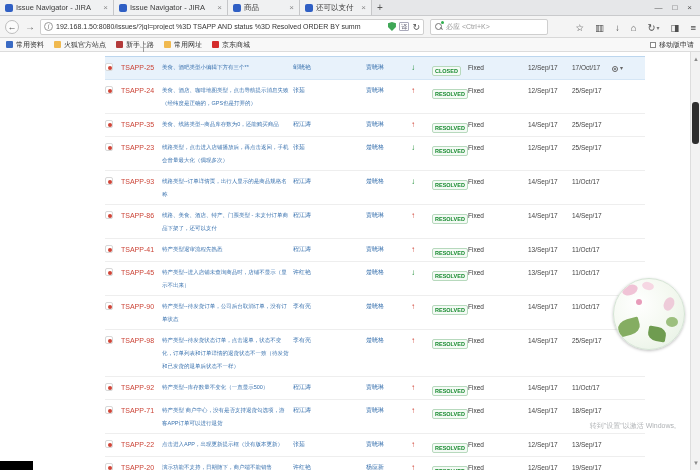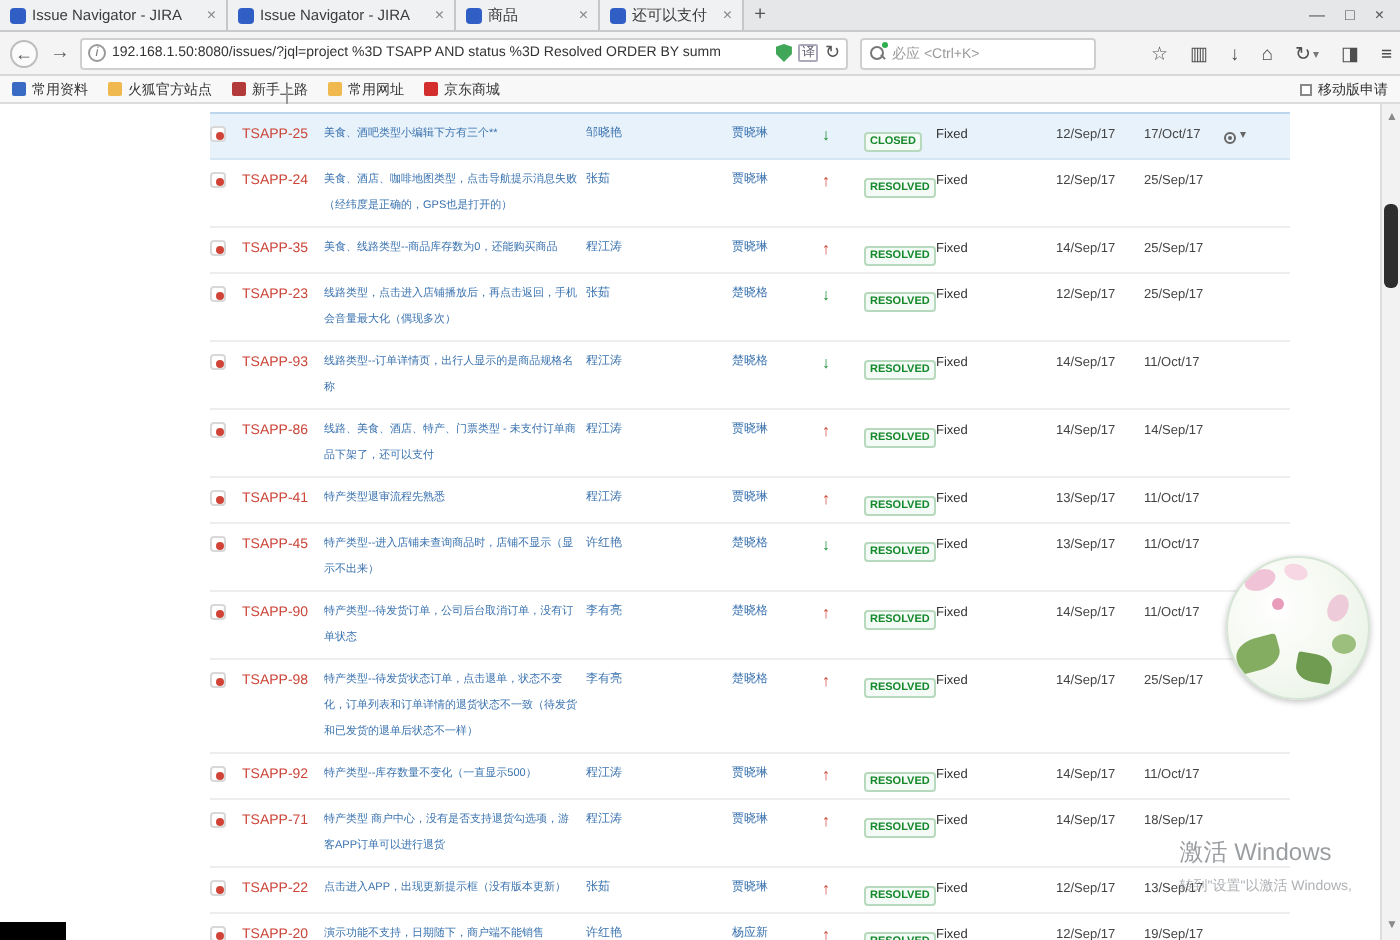--- a/index.html
+++ b/index.html
@@ -459,21 +459,20 @@
     <span class="cell c-pri up">↑</span>
     <span class="cell c-status"><span class="badge">RESOLVED</span></span>
     <span class="cell c-res">Fixed</span>
     <span class="cell c-created">12/Sep/17</span>
     <span class="cell c-updated">19/Sep/17</span>
 
   </div>
 
 </div>
   <div class="watermark">
-    <div class="wm1">激活 Windows</div>
     <div class="wm2">转到"设置"以激活 Windows,</div>
   </div>
 </div>
 
 <div class="scrollbar">
   <div class="sb-arrow sb-up">▲</div>
   <div class="sb-thumb"></div>
   <div class="sb-arrow sb-down">▼</div>
 </div>
 

